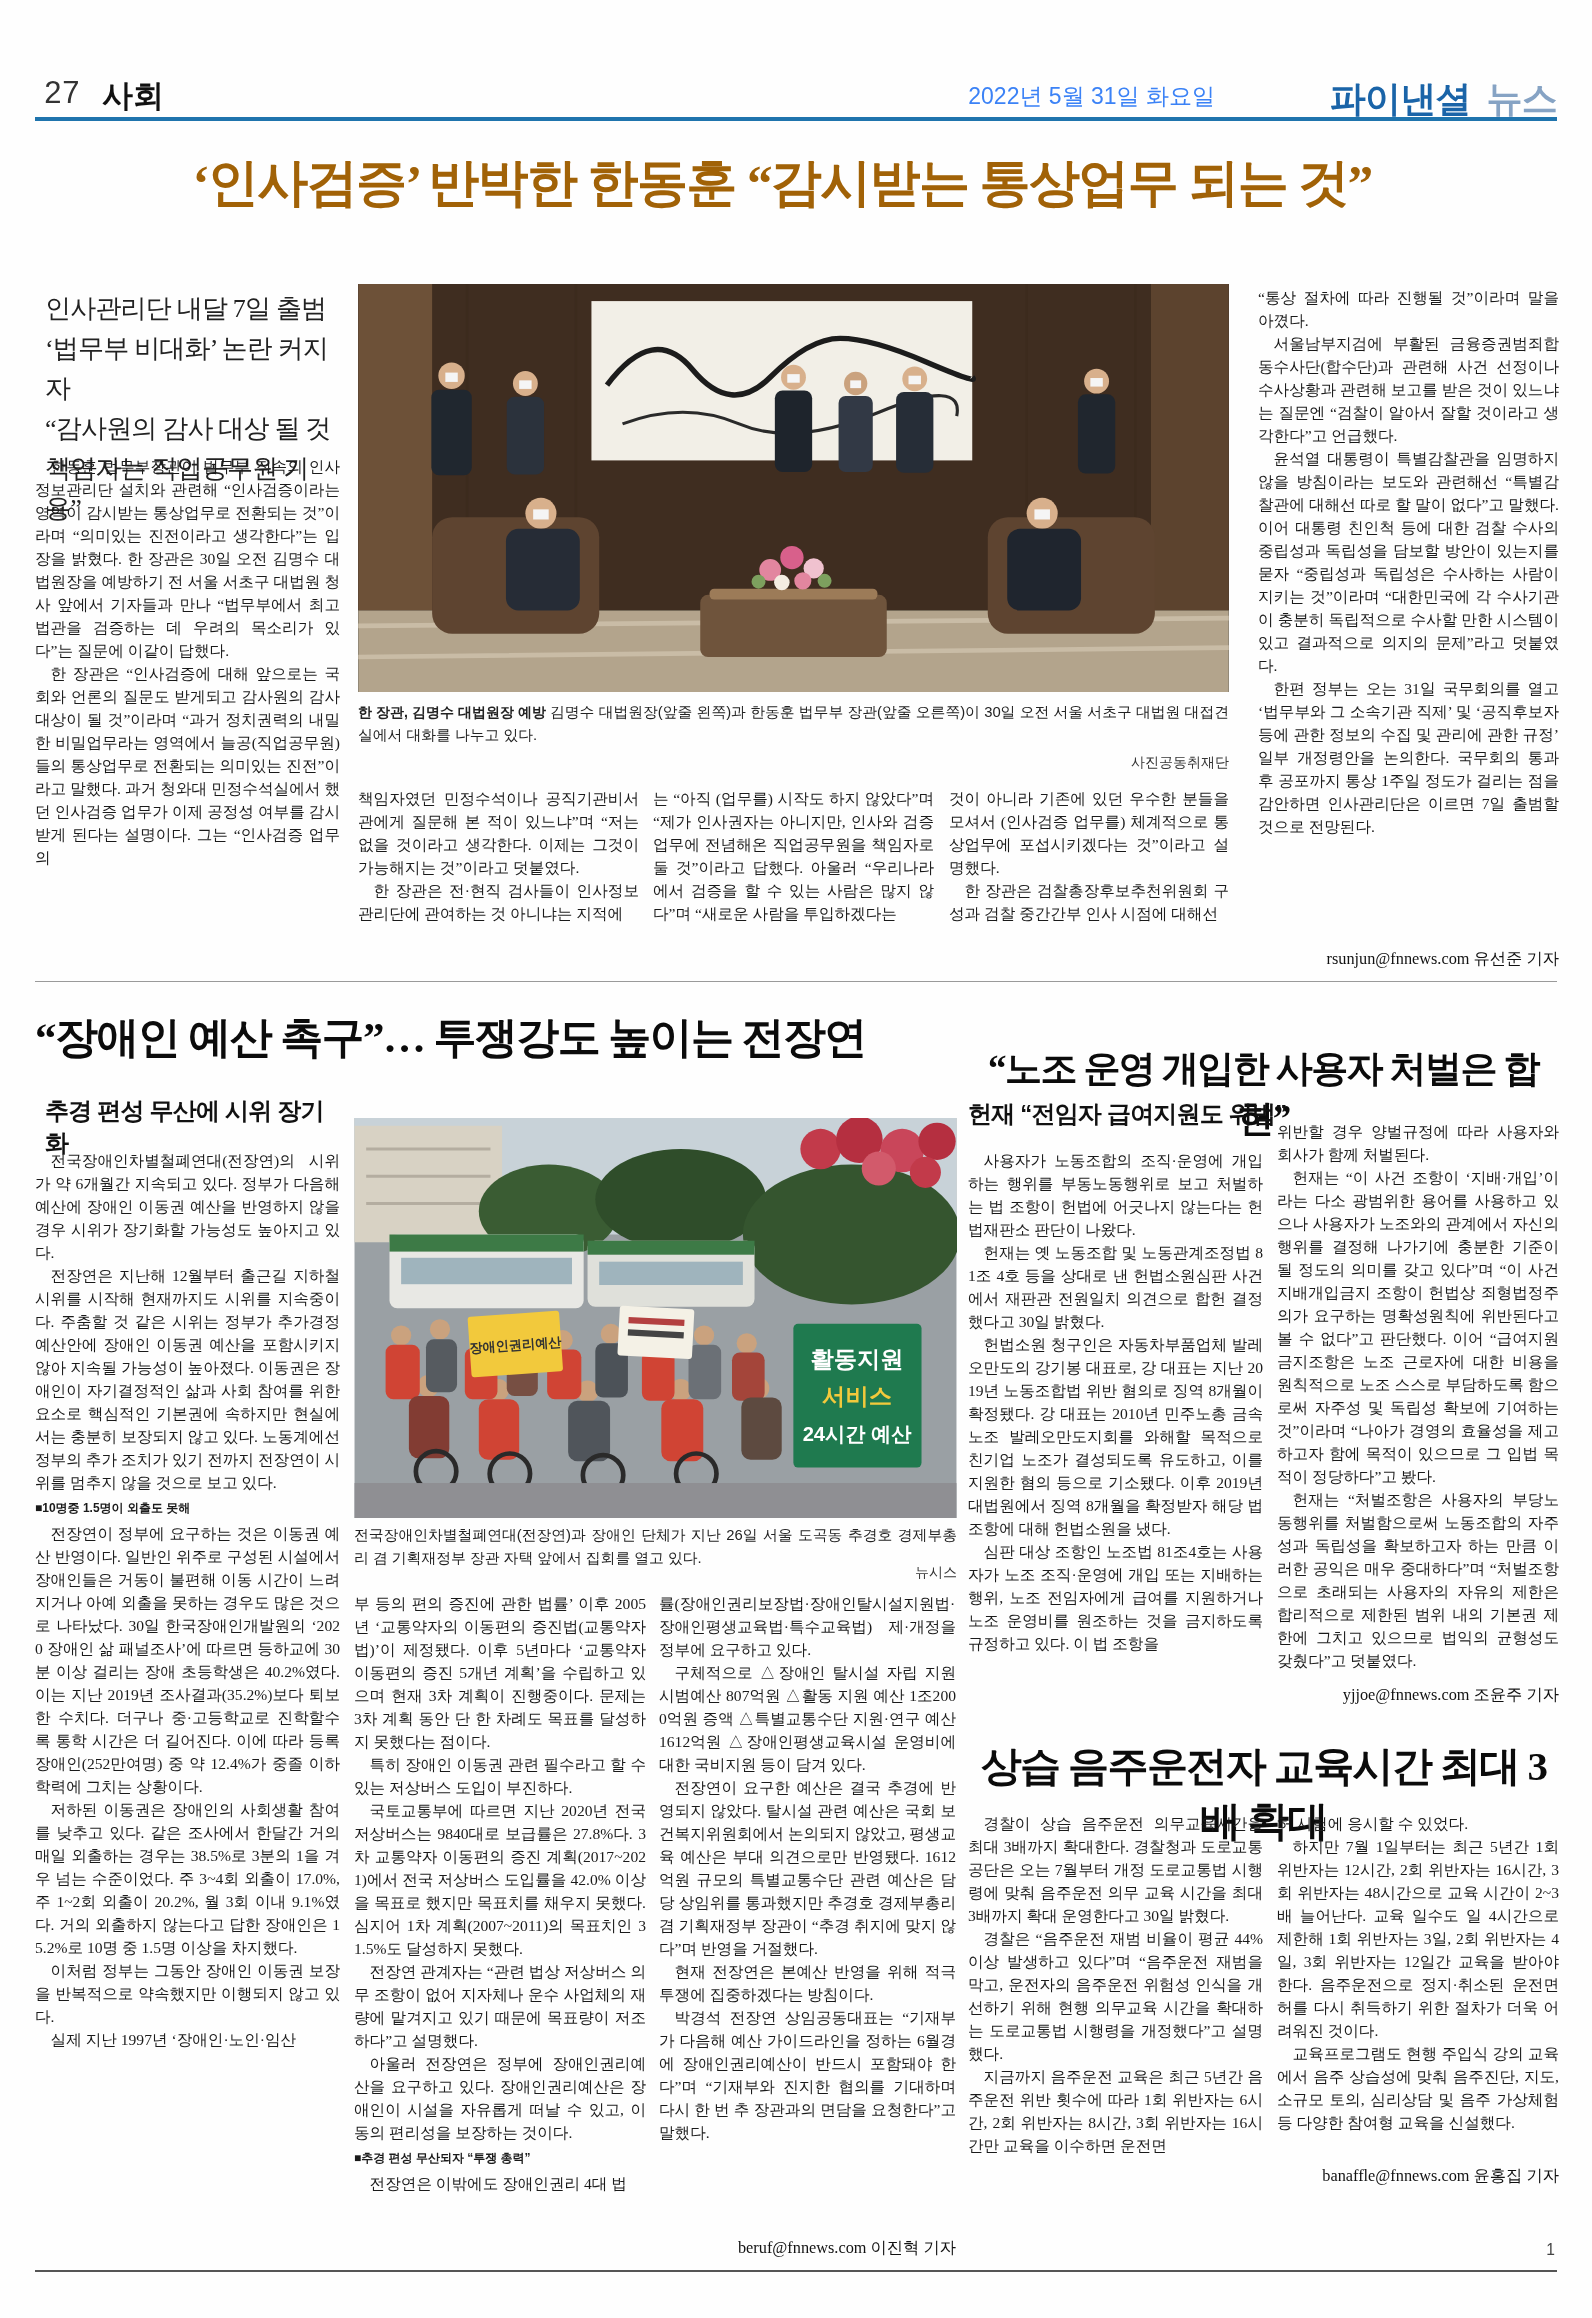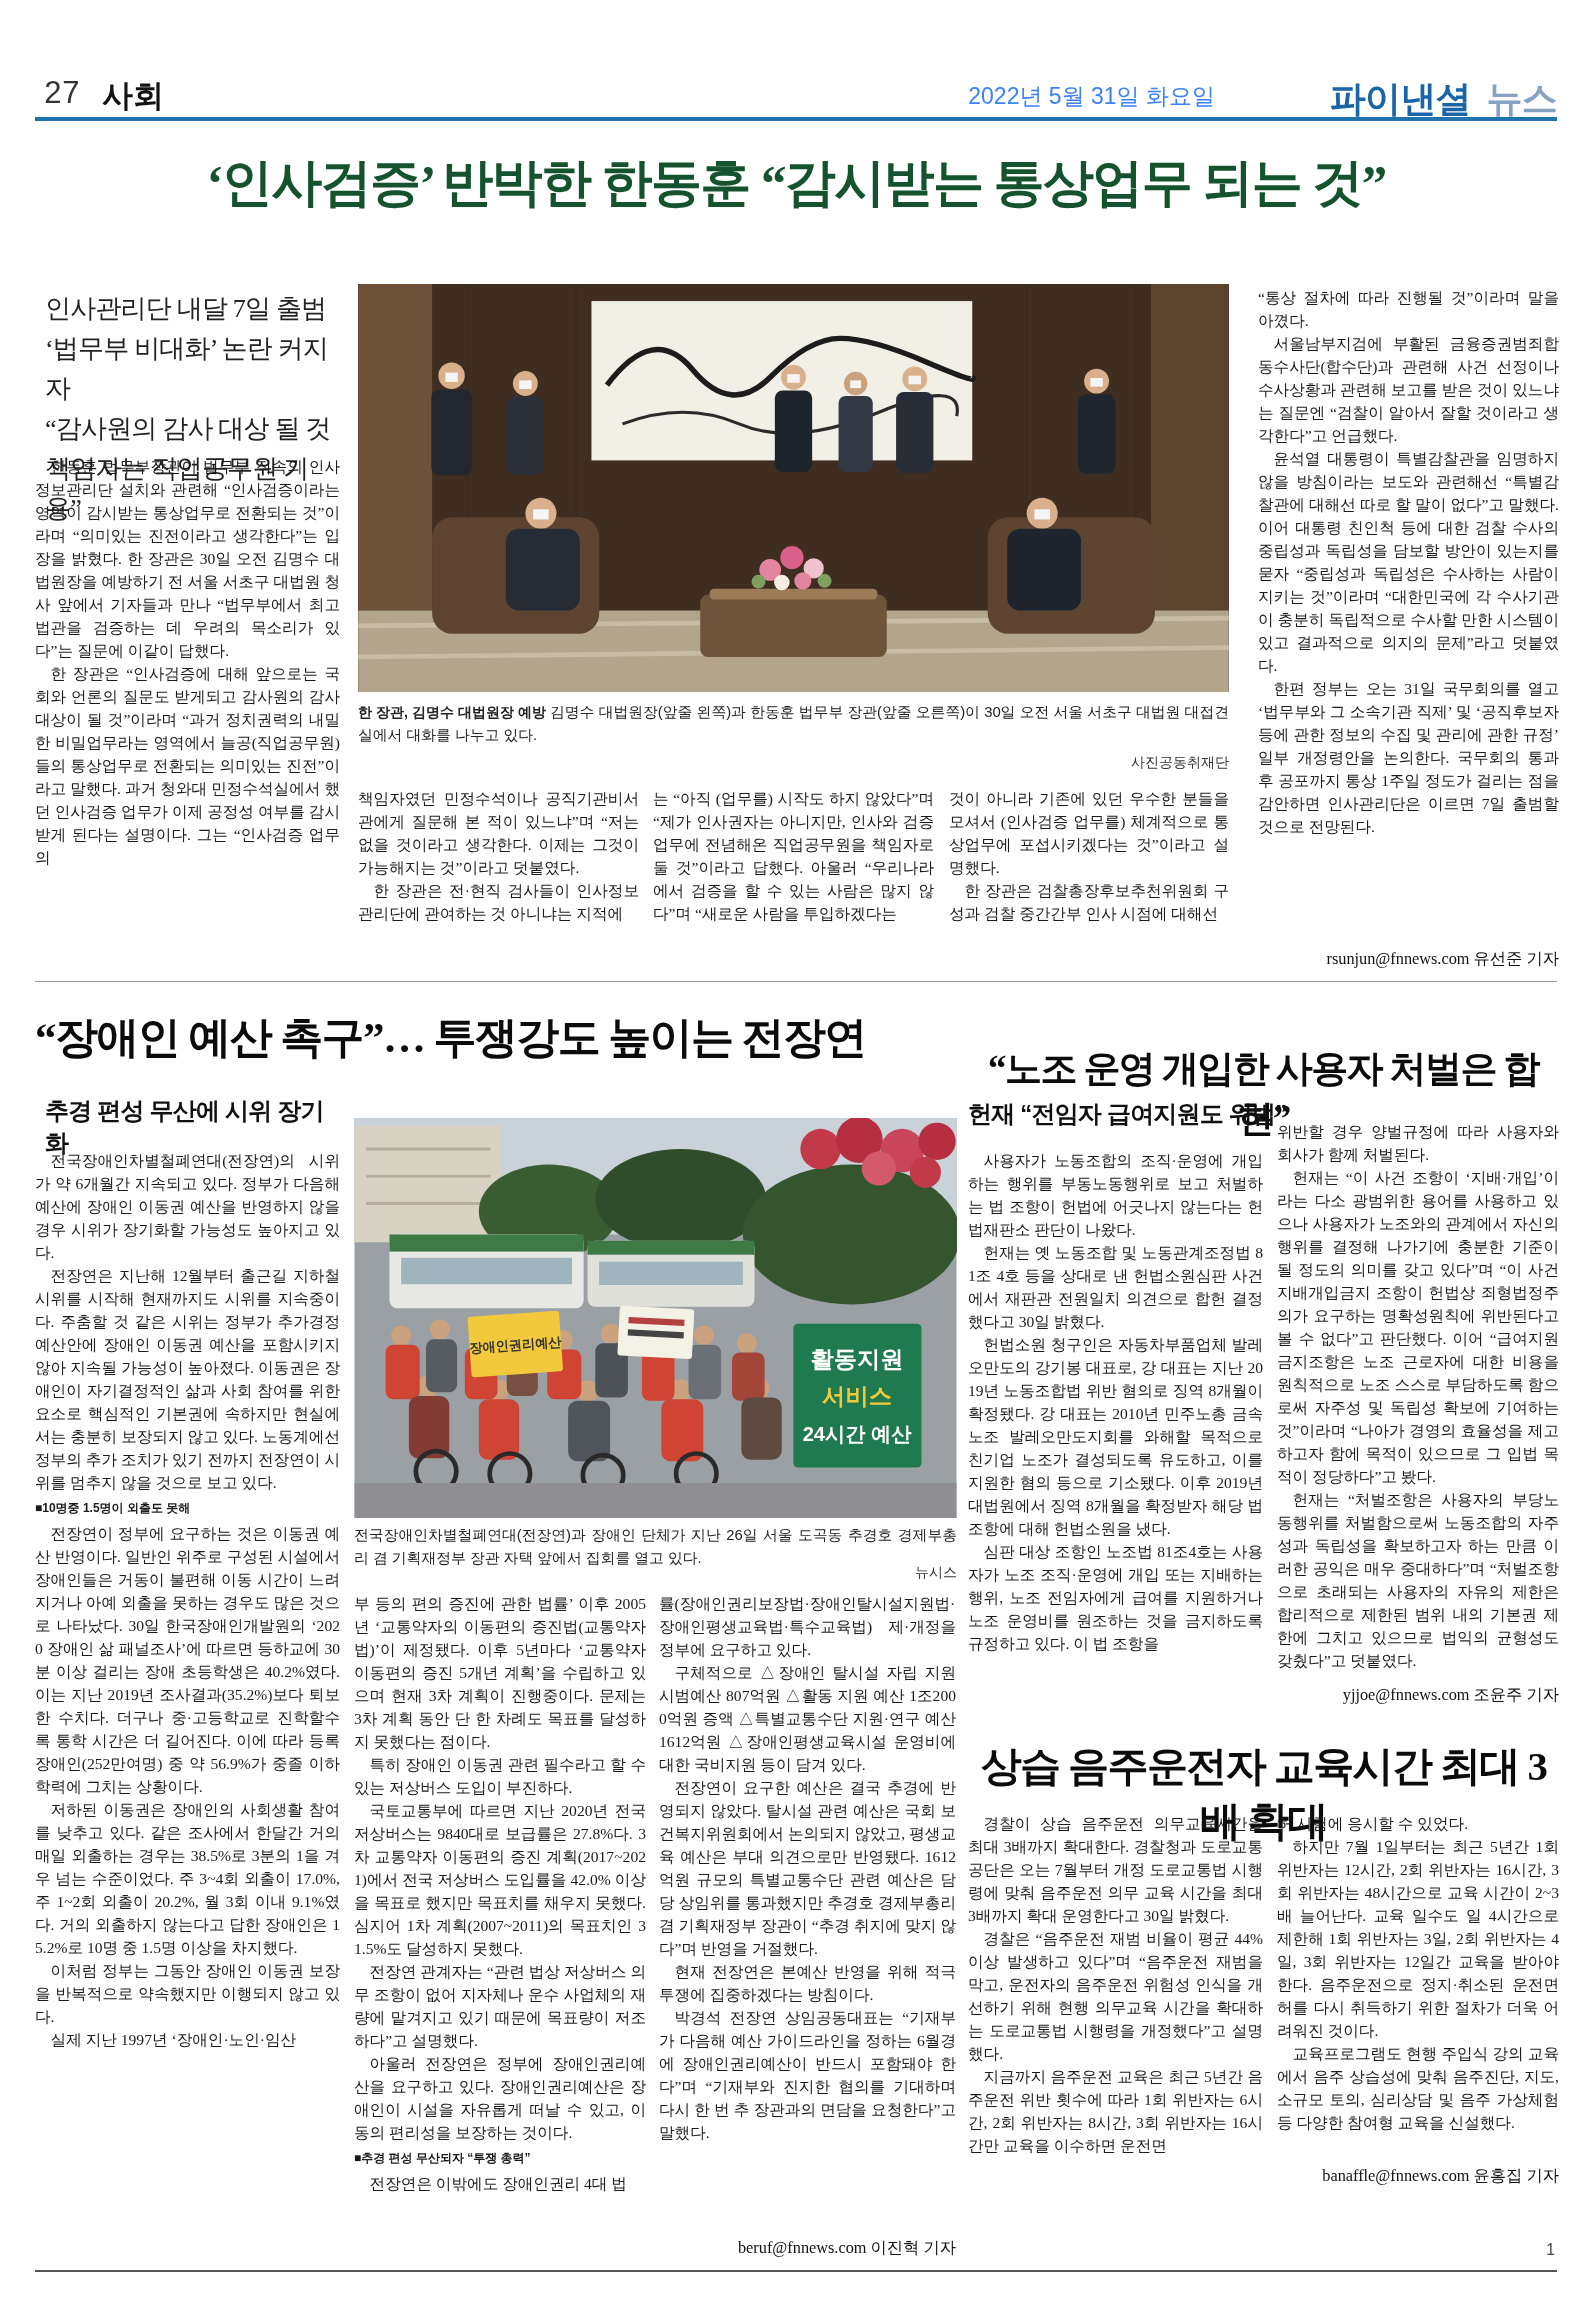--- a/index.html
+++ b/index.html
@@ -14,22 +14,22 @@
   .masthead{position:absolute;right:0;top:0;font-size:36px;font-weight:900;letter-spacing:-0.8px;}
   .masthead .m1{color:#1a64a8;}
   .masthead .m2{color:#86a3c4;margin-left:16px;}
   .top-rule{position:absolute;left:35px;top:117px;width:1522px;height:3.9px;background:#1f74ad;}
   
   .mid-rule{position:absolute;left:35px;top:981px;width:1522px;height:0.8px;background:#9a9a9a;}
   .bottom-rule{position:absolute;left:35px;top:2270px;width:1522px;height:1.6px;background:#555;}
   .page-marker{position:absolute;right:37px;top:2241px;font-size:15.6px;color:#444;
                font-family:"Liberation Sans",sans-serif;}
   
-  .a1-headline{position:absolute;left:35px;top:149px;width:1522px;text-align:center;
-               font-size:51px;font-weight:700;letter-spacing:-1.6px;color:#14532d;}
+  .a1-headline{position:absolute;left:21px;top:149px;width:1522px;text-align:center;
+               font-size:51px;font-weight:700;letter-spacing:-1.6px;color:#a16207;}
   .a2-headline{position:absolute;left:35px;top:1009px;width:886px;text-align:left;
                font-size:43px;font-weight:700;letter-spacing:-1.6px;color:#0b0b0b;}
   .a3-headline{position:absolute;left:968px;top:1012px;width:591px;text-align:center;
                font-size:37px;font-weight:700;letter-spacing:-1.6px;color:#0b0b0b;margin-top:32px;}
   .a4-headline{position:absolute;left:968px;top:1739px;width:591px;text-align:center;
                font-size:41px;font-weight:700;letter-spacing:-1.6px;color:#0b0b0b;}
   
   .a1-subhead{position:absolute;left:45px;top:289px;width:295px;font-size:26px;line-height:40px;
               color:#222;letter-spacing:-0.8px;}
   .small-subhead{position:absolute;font-size:24px;font-weight:700;color:#111;letter-spacing:-0.8px;
@@ -304,21 +304,21 @@
     <span class="credit">뉴시스</span>
   </div>
 
   <div class="col a2-col1">
     <div class="paras">
         <p>전국장애인차별철폐연대(전장연)의 시위가 약 6개월간 지속되고 있다. 정부가 다음해 예산에 장애인 이동권 예산을 반영하지 않을 경우 시위가 장기화할 가능성도 높아지고 있다.</p>
         <p>전장연은 지난해 12월부터 출근길 지하철 시위를 시작해 현재까지도 시위를 지속중이다. 주춤할 것 같은 시위는 정부가 추가경정예산안에 장애인 이동권 예산을 포함시키지 않아 지속될 가능성이 높아졌다. 이동권은 장애인이 자기결정적인 삶과 사회 참여를 위한 요소로 핵심적인 기본권에 속하지만 현실에서는 충분히 보장되지 않고 있다. 노동계에선 정부의 추가 조치가 있기 전까지 전장연이 시위를 멈추지 않을 것으로 보고 있다.</p>
       </div>
     <p class="inline-subhead">■10명중 1.5명이 외출도 못해</p>
     <div class="paras">
-        <p>전장연이 정부에 요구하는 것은 이동권 예산 반영이다. 일반인 위주로 구성된 시설에서 장애인들은 거동이 불편해 이동 시간이 느려지거나 아예 외출을 못하는 경우도 많은 것으로 나타났다. 30일 한국장애인개발원의 ‘2020 장애인 삶 패널조사’에 따르면 등하교에 30분 이상 걸리는 장애 초등학생은 40.2%였다. 이는 지난 2019년 조사결과(35.2%)보다 퇴보한 수치다. 더구나 중·고등학교로 진학할수록 통학 시간은 더 길어진다. 이에 따라 등록장애인(252만여명) 중 약 56.9%가 중졸 이하 학력에 그치는 상황이다.</p>
+        <p>전장연이 정부에 요구하는 것은 이동권 예산 반영이다. 일반인 위주로 구성된 시설에서 장애인들은 거동이 불편해 이동 시간이 느려지거나 아예 외출을 못하는 경우도 많은 것으로 나타났다. 30일 한국장애인개발원의 ‘2020 장애인 삶 패널조사’에 따르면 등하교에 30분 이상 걸리는 장애 초등학생은 40.2%였다. 이는 지난 2019년 조사결과(35.2%)보다 퇴보한 수치다. 더구나 중·고등학교로 진학할수록 통학 시간은 더 길어진다. 이에 따라 등록장애인(252만여명) 중 약 12.4%가 중졸 이하 학력에 그치는 상황이다.</p>
         <p>저하된 이동권은 장애인의 사회생활 참여를 낮추고 있다. 같은 조사에서 한달간 거의 매일 외출하는 경우는 38.5%로 3분의 1을 겨우 넘는 수준이었다. 주 3~4회 외출이 17.0%, 주 1~2회 외출이 20.2%, 월 3회 이내 9.1%였다. 거의 외출하지 않는다고 답한 장애인은 15.2%로 10명 중 1.5명 이상을 차지했다.</p>
         <p>이처럼 정부는 그동안 장애인 이동권 보장을 반복적으로 약속했지만 이행되지 않고 있다.</p>
         <p>실제 지난 1997년 ‘장애인·노인·임산</p>
       </div>
   </div>
   <div class="col a2-col2">
     <div class="paras cont">
         <p>부 등의 편의 증진에 관한 법률’ 이후 2005년 ‘교통약자의 이동편의 증진법(교통약자법)’이 제정됐다. 이후 5년마다 ‘교통약자이동편의 증진 5개년 계획’을 수립하고 있으며 현재 3차 계획이 진행중이다. 문제는 3차 계획 동안 단 한 차례도 목표를 달성하지 못했다는 점이다.</p>
         <p>특히 장애인 이동권 관련 필수라고 할 수 있는 저상버스 도입이 부진하다.</p>
         <p>국토교통부에 따르면 지난 2020년 전국 저상버스는 9840대로 보급률은 27.8%다. 3차 교통약자 이동편의 증진 계획(2017~2021)에서 전국 저상버스 도입률을 42.0% 이상을 목표로 했지만 목표치를 채우지 못했다. 심지어 1차 계획(2007~2011)의 목표치인 31.5%도 달성하지 못했다.</p>

